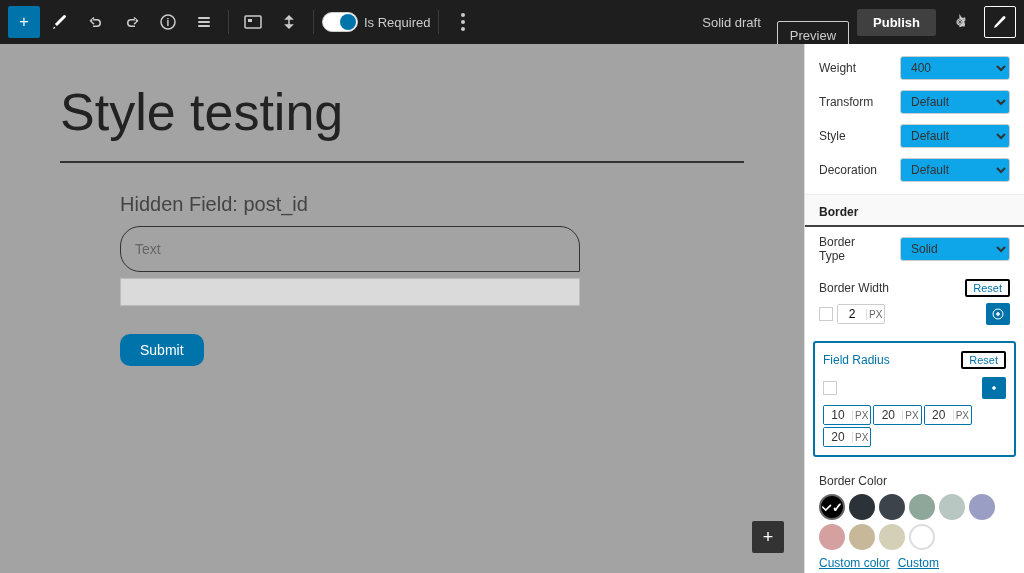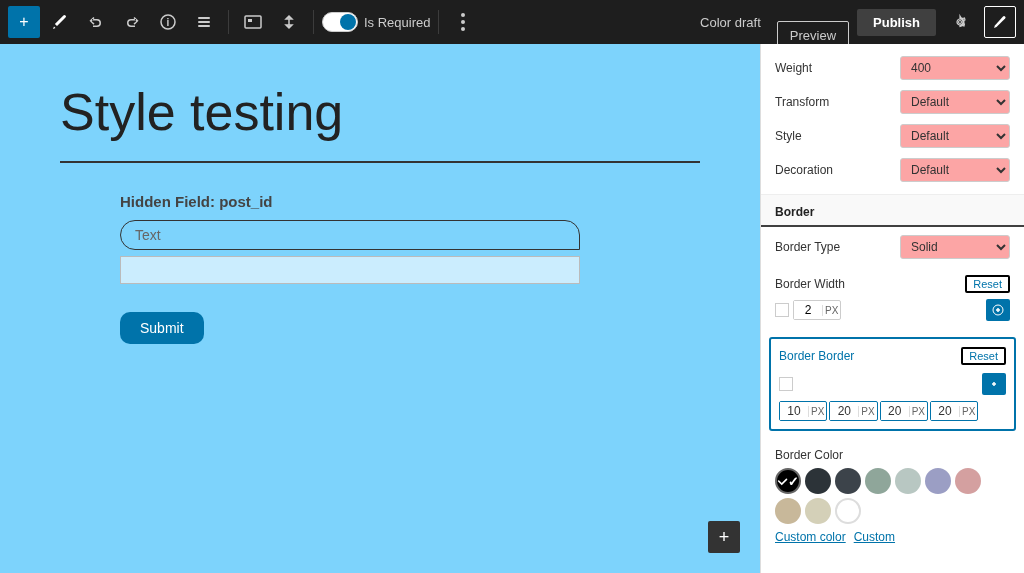--- a/index.html
+++ b/index.html
@@ -31,58 +31,58 @@
     .preview-btn { background: none; border: 1px solid #ccc; color: #ccc; cursor: pointer; font-size: 13px; padding: 6px 12px; border-radius: 2px; margin-top: 27px; }
     .publish-btn { background: #404040; border: none; color: #fff; cursor: pointer; font-size: 13px; padding: 6px 16px; border-radius: 2px; font-weight: 600; }
     .gear-btn { background: none; border: none; color: #ccc; cursor: pointer; font-size: 16px; width: 32px; height: 32px; display: flex; align-items: center; justify-content: center; }
     .pencil-btn { background: #1e1e1e; border: 1px solid #fff; color: #fff; cursor: pointer; font-size: 14px; width: 32px; height: 32px; display: flex; align-items: center; justify-content: center; border-radius: 2px; }
 
     
     .main { display: flex; flex: 1; overflow: hidden; }
 
     
     .editor-area {
-      flex: 1; background: #7dd3fc; overflow-y: auto; position: relative; padding: 40px 60px 40px 60px;
+      flex: 1; background: #a3a3a3; overflow-y: auto; position: relative; padding: 40px 60px 40px 60px;
     }
     .editor-title {
       font-size: 52px; font-weight: 300; color: #222; margin-bottom: 20px; line-height: 1.1;
     }
     .editor-divider {
       border: none; border-top: 2px solid #333; margin-bottom: 30px;
     }
     .hidden-field-label {
-      font-size: 15px; color: #444; margin-bottom: 10px; margin-left: 60px; font-weight: bold;
+      font-size: 20px; color: #444; margin-bottom: 10px; margin-left: 60px;
     }
     .form-section { margin-left: 60px; }
     .text-input-wrapper {
       position: relative; margin-bottom: 8px;
     }
     .text-input-field {
-      width: 460px; height: 30px; border: 1.5px solid #333; border-radius: 20px 20px 0 20px; background: transparent; padding: 6px 14px; font-size: 14px; color: #444; outline: none;
+      width: 460px; height: 46px; border: 1.5px solid #333; border-radius: 20px 20px 0 20px; background: transparent; padding: 6px 14px; font-size: 14px; color: #444; outline: none;
     }
     .text-input-field::placeholder { color: #666; }
     .text-input-sub {
       width: 460px; height: 28px; border: 1px solid #bbb; background: rgba(255,255,255,0.6); margin-top: 2px;
     }
     .submit-btn {
       background: #0073aa; border: none; color: #fff; cursor: pointer; font-size: 14px; padding: 8px 20px; border-radius: 10px; margin-top: 20px;
     }
     .add-block-btn {
       position: absolute; bottom: 20px; right: 20px; width: 32px; height: 32px; background: #333; color: #fff; border: none; border-radius: 2px; font-size: 18px; display: flex; align-items: center; justify-content: center; cursor: pointer;
     }
 
     
     .right-panel {
-      width: 264px; background: #fff; border-left: 1px solid #ddd; overflow-y: auto; flex-shrink: 0; padding: 0;
+      width: 220px; background: #fff; border-left: 1px solid #ddd; overflow-y: auto; flex-shrink: 0; padding: 0;
     }
     .panel-section { padding: 12px 14px; border-bottom: 1px solid #eee; }
     .panel-row { display: flex; align-items: center; justify-content: space-between; margin-bottom: 10px; }
     .panel-label { font-size: 12px; color: #333; font-weight: 500; }
     .panel-select {
-      font-size: 12px; border: 1px solid #ccc; border-radius: 3px; padding: 3px 6px; background: #fca5a5; color: #333; cursor: pointer; min-width: 110px;
+      font-size: 12px; border: 1px solid #ccc; border-radius: 3px; padding: 3px 6px; background: #0ea5e9; color: #333; cursor: pointer; min-width: 110px;
     }
     .section-heading {
       font-size: 12px; font-weight: 600; color: #222; padding: 10px 14px 6px; border-bottom: 2px solid #404040; background: #f9f9f9;
     }
     .border-radius-section {
       border: 2px solid #0073aa; border-radius: 3px; margin: 8px; padding: 8px;
     }
     .br-header { display: flex; align-items: center; justify-content: space-between; margin-bottom: 8px; }
     .br-label { font-size: 12px; font-weight: 500; color: #0073aa; }
     .reset-btn { font-size: 11px; color: #0073aa; background: none; border: 2px solid #000000; border-radius: 2px; cursor: pointer; padding: 1px 6px; }
@@ -173,21 +173,21 @@
     <div class="separator"></div>
     <button class="tb-btn">
       <svg width="4" height="18" viewBox="0 0 4 18" fill="#ccc">
           <circle cx="2" cy="2" r="2"></circle>
           <circle cx="2" cy="9" r="2"></circle>
           <circle cx="2" cy="16" r="2"></circle>
         </svg>
     </button>
   </div>
   <div class="toolbar-right">
-    <button class="save-draft-btn">Color draft</button>
+    <button class="save-draft-btn">Solid draft</button>
     <button class="preview-btn">Preview</button>
     <button class="publish-btn">Publish</button>
     <button class="gear-btn">
       <svg width="18" height="18" viewBox="0 0 18 18" fill="#ccc">
           <path d="M9 6a3 3 0 1 1 0 6 3 3 0 0 1 0-6zm0 1.5a1.5 1.5 0 1 0 0 3 1.5 1.5 0 0 0 0-3zm0-4.5l1.09 1.89A5.5 5.5 0 0 1 11.5 5.5L13.5 5l.5 2-1.89 1.09A5.5 5.5 0 0 1 12 9a5.5 5.5 0 0 1-.11.91L13.5 11l-.5 2-2-.5A5.5 5.5 0 0 1 9 13.5L9 13a3 3 0 0 0 0-8V3z" fill="none" stroke="#ccc" stroke-width="1.2"></path>
         </svg>
     </button>
     <button class="pencil-btn">
       <svg width="14" height="14" viewBox="0 0 14 14" fill="#fff">
           <path d="M10 1.5a1.5 1.5 0 0 1 2.12 2.12L3.5 12.12 1 13l.88-2.5L10 1.5z"></path>
@@ -268,21 +268,21 @@
           <svg width="12" height="12" viewBox="0 0 12 12" fill="none">
               <path d="M4 6h4M6 4v4" stroke="#fff" stroke-width="1.5"></path>
               <circle cx="6" cy="6" r="5" stroke="#fff" stroke-width="1"></circle>
             </svg>
         </button>
       </div>
     </div>
 
     <div class="border-radius-section">
       <div class="br-header">
-        <span class="br-label">Border Border</span>
+        <span class="br-label">Field Radius</span>
         <button class="reset-btn">Reset</button>
       </div>
       <div class="br-row">
         <div class="br-checkbox"></div>
         <button class="br-link-btn">
           <svg width="12" height="12" viewBox="0 0 12 12" fill="none">
               <path d="M4 6h4M6 4v4" stroke="#fff" stroke-width="1.5"></path>
             </svg>
         </button>
       </div>

